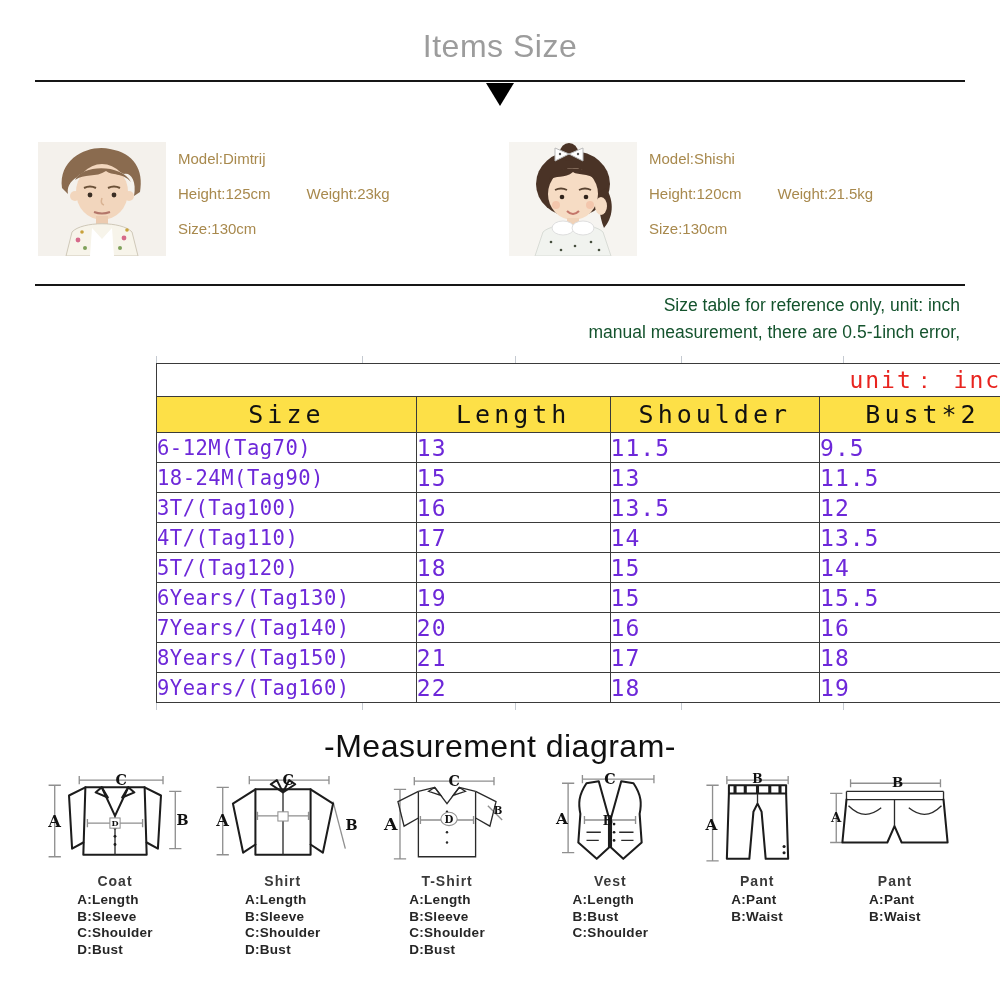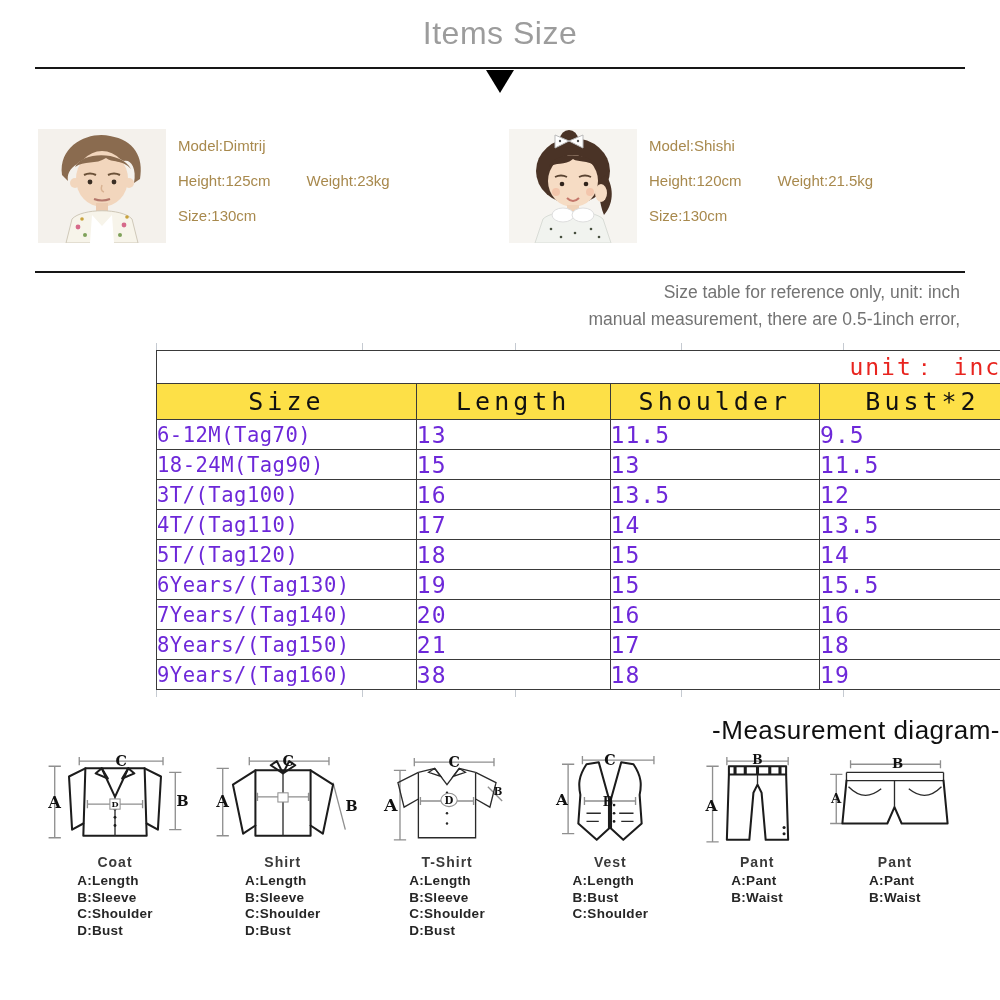--- a/index.html
+++ b/index.html
@@ -1,52 +1,52 @@
 <!DOCTYPE html>
 <html><head>
 <meta charset="utf-8">
 <style>
   html,body{margin:0;padding:0;background:#fff;}
   body{width:1000px;height:1000px;overflow:hidden;font-family:"Liberation Sans",sans-serif;-webkit-font-smoothing:antialiased;}
   .page{width:1000px;height:1000px;position:relative;}
 
   
-  .title{padding-top:15px;text-align:center;font-size:32px;color:#9c9c9c;letter-spacing:0.5px;}
+  .title{padding-top:28px;text-align:center;font-size:32px;color:#9c9c9c;letter-spacing:0.5px;}
   .rule{border-top:2px solid #161616;margin:0 35px;}
   .rule1{margin-top:15px;}
   .tri-wrap{text-align:center;height:24px;}
   .tri{display:inline-block;width:0;height:0;border-left:14px solid transparent;border-right:14px solid transparent;border-top:23px solid #000;margin-top:1px;}
 
   
   .models{display:flex;margin:36px 20px 0 38px;}
   .model-card{display:flex;width:480px;}
   .photo{width:128px;height:114px;flex:0 0 128px;}
   .m-info{margin-left:12px;color:#a8894d;font-size:15px;line-height:26px;}
   .m-line{margin-top:9px;white-space:nowrap;}
   .m-line:first-child{margin-top:4px;}
   .wgt{margin-left:36px;}
 
   .rule2{margin-top:28px;border-top:2px solid #161616;}
 
   
-  .note{margin:6px 40px 0 0;text-align:right;color:#737373;font-size:17.5px;line-height:27px;}
+  .note{margin:6px 40px 0 0;text-align:right;color:#14532d;font-size:17.5px;line-height:27px;}
 
   
   .table-wrap{position:relative;width:688px;margin:17px auto 0 auto;}
   table.size{width:870px;border-collapse:collapse;table-layout:fixed;font-family:"DejaVu Sans Mono",monospace;}
   table.size td,table.size th{border:1px solid #3a3a3a;padding:0;}
   tr.unit-row td{height:32px;text-align:right;color:#e8241f;font-size:23px;padding-right:8px;letter-spacing:2px;}
   tr.head-row th{height:35px;background:#fde047;font-size:25px;font-weight:400;color:#111;letter-spacing:4px;}
   tr.data-row td{height:29px;text-align:left;font-size:23px;color:#6d28d9;letter-spacing:1px;}
   tr.data-row td.c-size{font-size:20.5px;letter-spacing:0.5px;}
   .tick{position:absolute;width:1px;height:7px;background:#c5cad1;}
   .tick.top{top:-7px;} .tick.bot{bottom:-7px;}
 
   
-  .m-heading{margin-top:25px;text-align:right;font-size:26px;color:#101010;letter-spacing:0.5px;}
+  .m-heading{margin-top:25px;text-align:center;font-size:32px;color:#101010;letter-spacing:0.5px;}
   .diagrams{display:flex;justify-content:space-between;padding:0 34px;margin-top:8px;}
   .diagram{text-align:center;}
   .d-name{font-size:14px;font-weight:600;color:#3a3a3a;letter-spacing:1px;margin-top:2px;}
   .d-lines{display:inline-block;text-align:left;font-size:13.5px;font-weight:600;color:#262626;line-height:16.5px;margin-top:3px;letter-spacing:0.3px;}
   svg .garm{fill:none;stroke:#1c1c1c;stroke-width:2;stroke-linejoin:round;stroke-linecap:round;}
   svg .garm-thin{fill:none;stroke:#2a2a2a;stroke-width:1.3;}
   svg .meas{fill:none;stroke:#8f8f8f;stroke-width:1.3;}
   svg .mark{font-family:"DejaVu Serif",serif;font-weight:bold;fill:#111;}
 </style>
 </head>
@@ -204,21 +204,21 @@
             <td class="c-num">16</td>
           </tr>
           <tr class="data-row">
             <td class="c-size">8Years/(Tag150)</td>
             <td class="c-num">21</td>
             <td class="c-num">17</td>
             <td class="c-num">18</td>
           </tr>
           <tr class="data-row">
             <td class="c-size">9Years/(Tag160)</td>
-            <td class="c-num">38</td>
+            <td class="c-num">22</td>
             <td class="c-num">18</td>
             <td class="c-num">19</td>
           </tr>
         </tbody>
     </table>
     <span class="tick bot" style="left:0"></span>
     <span class="tick bot" style="left:29.9%"></span>
     <span class="tick bot" style="left:52.2%"></span>
     <span class="tick bot" style="left:76.3%"></span>
     <span class="tick bot" style="right:0"></span>

